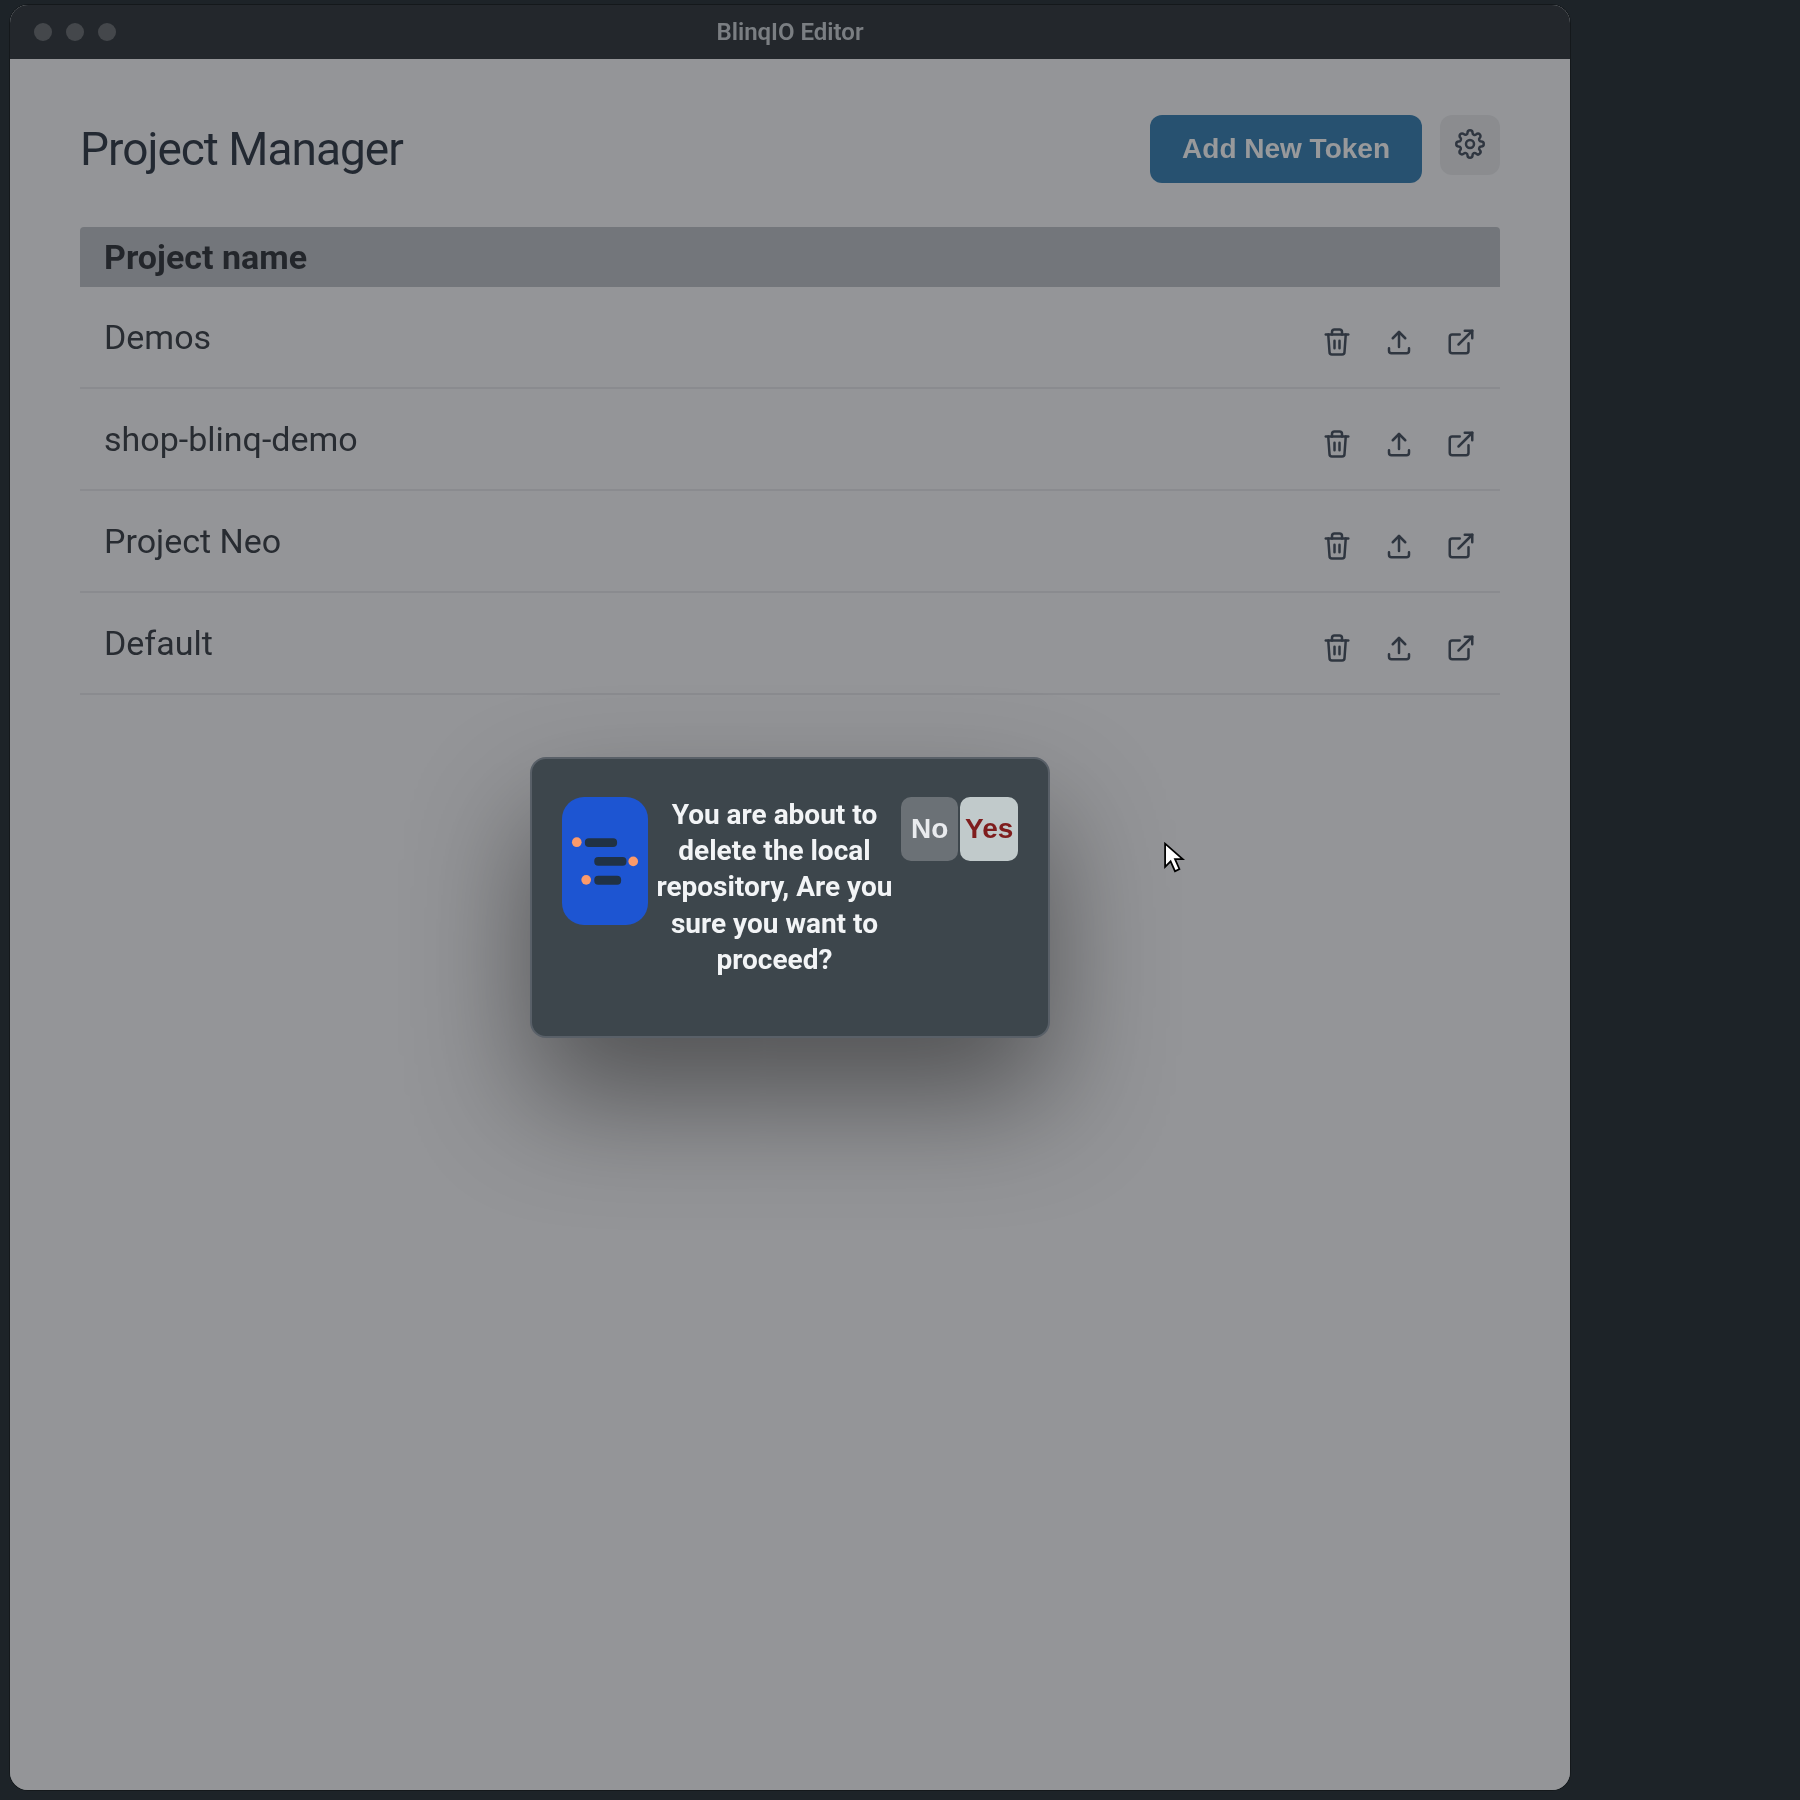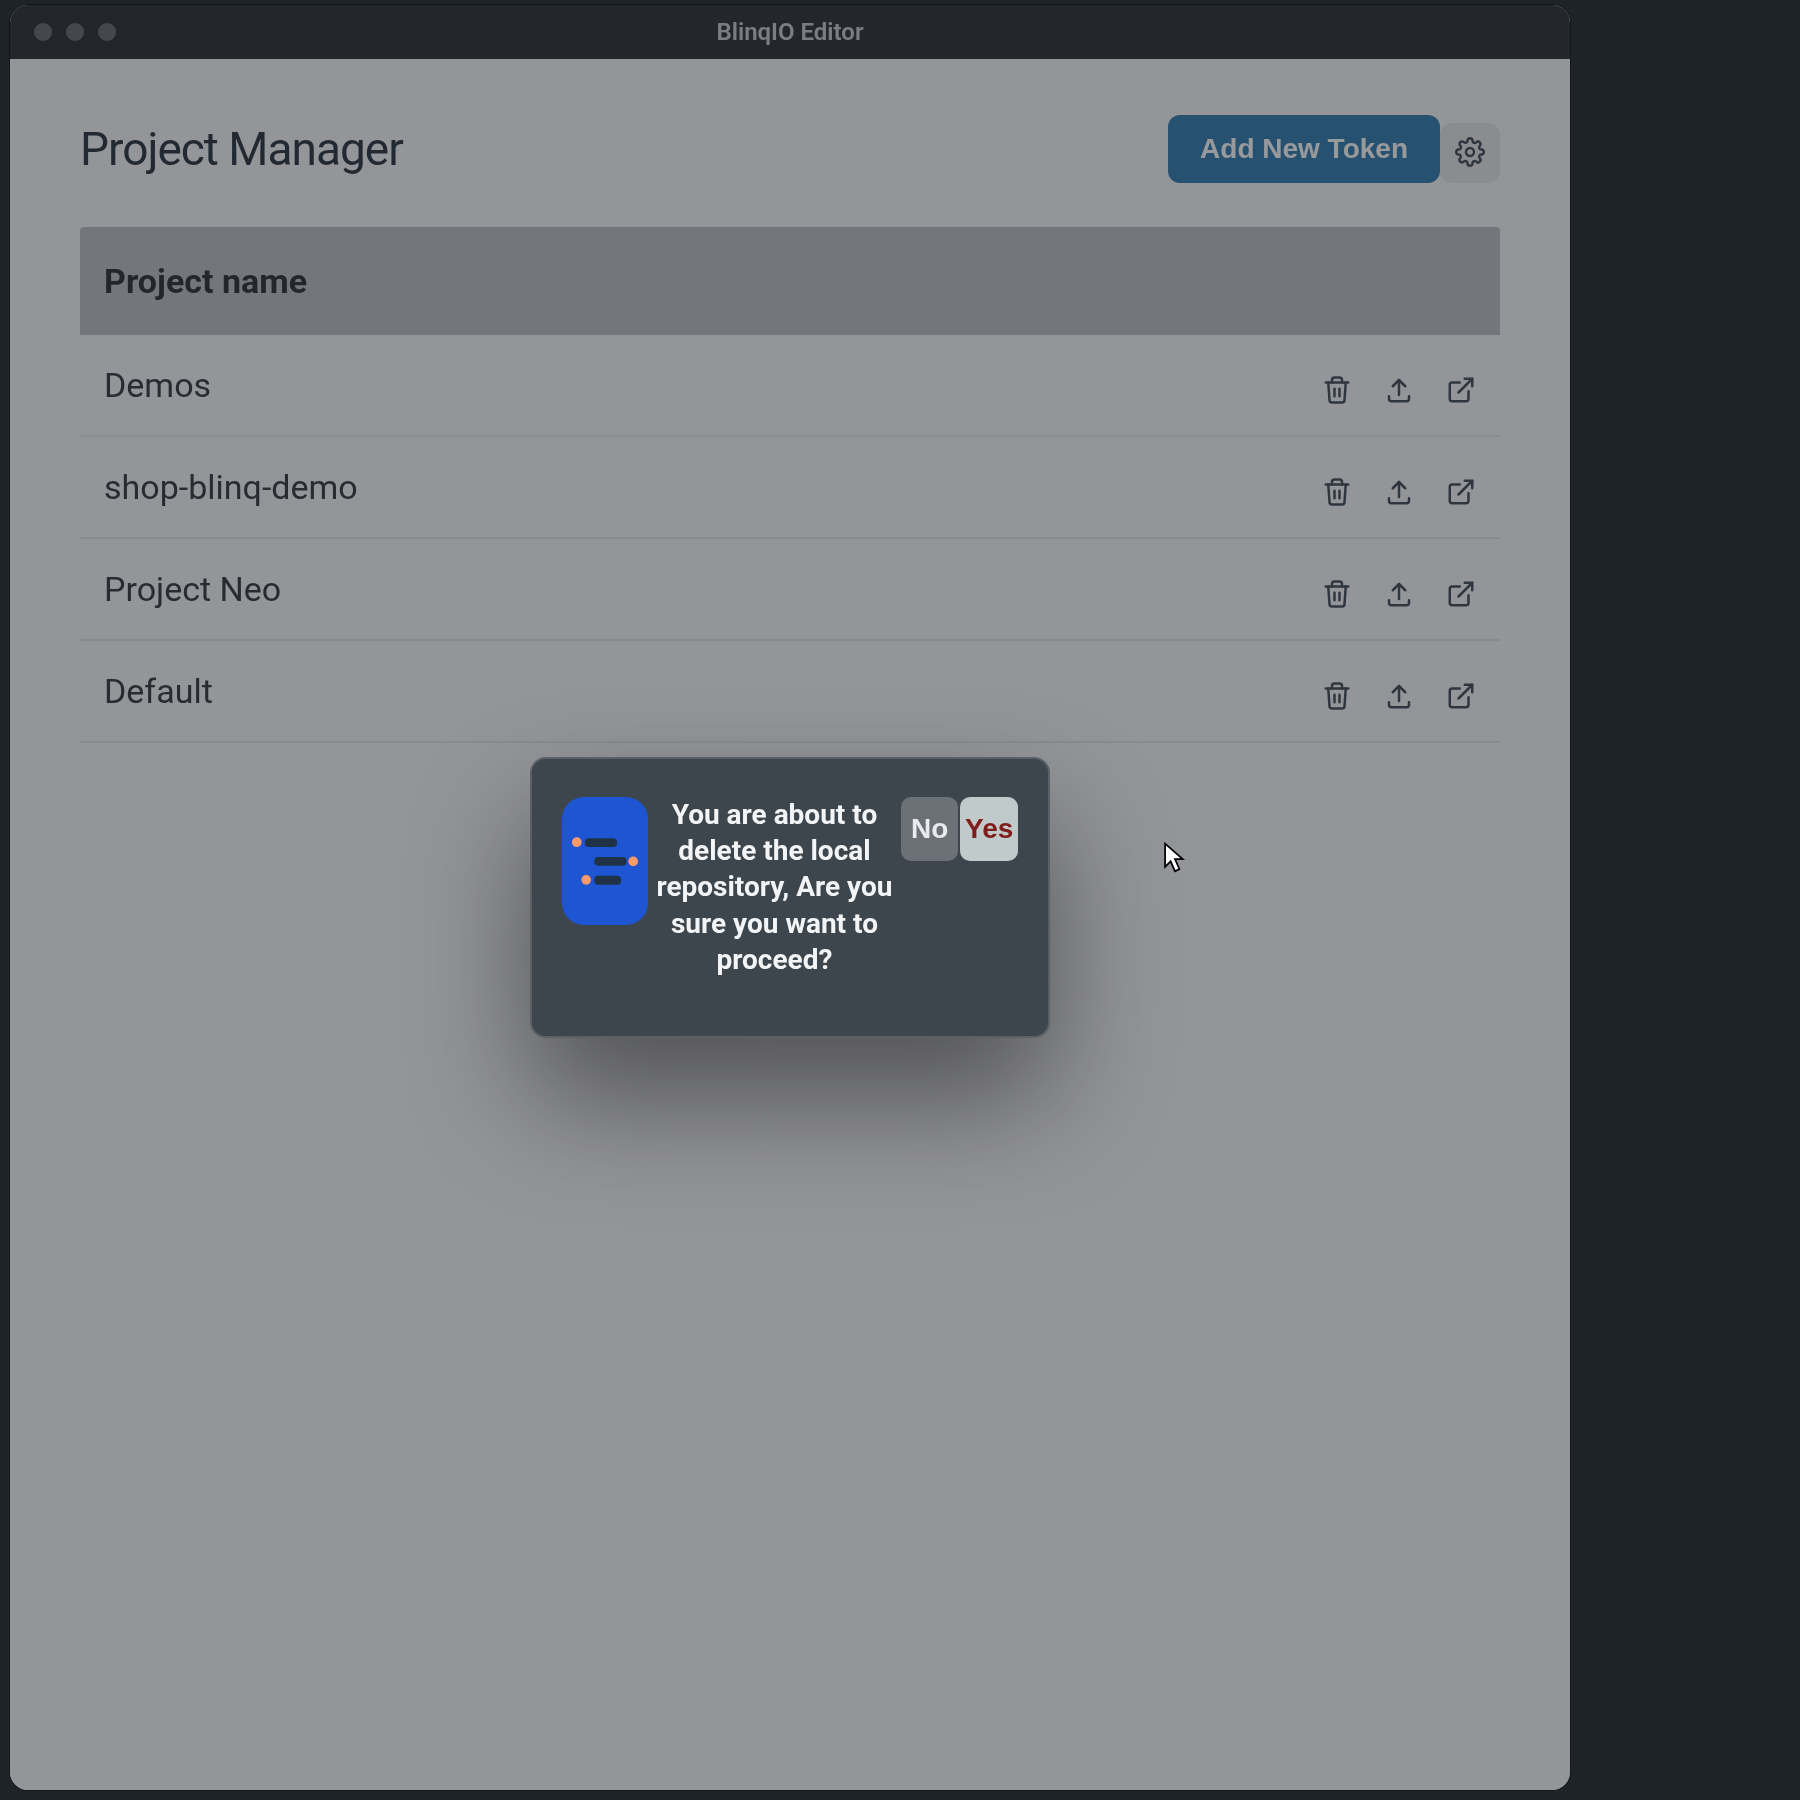--- a/index.html
+++ b/index.html
@@ -60,21 +60,22 @@
     margin-bottom: 44px;
   }
   .page-title {
     font-size: 46px;
     font-weight: 400;
     letter-spacing: -1px;
     color: #1f2937;
   }
   .header-actions {
     display: flex;
-    align-items: flex-end;
+    align-items: flex-start;
+    gap: 18px;
   }
   .btn-primary {
     background: #2776ad;
     color: #ffffff;
     border: none;
     font-size: 28px;
     font-weight: 600;
     padding: 18px 32px;
     border-radius: 12px;
     cursor: pointer;
@@ -89,21 +90,21 @@
     justify-content: center;
     cursor: pointer;
   }
   .btn-icon svg { width: 30px; height: 30px; }
 
   .table {
     width: 100%;
   }
   .thead {
     background: #b9bcc1;
-    padding: 34px 24px;
+    padding: 10px 24px;
     border-radius: 4px 4px 0 0;
   }
   .thead .col {
     font-size: 34px;
     font-weight: 700;
     color: #1f2329;
   }
   .row {
     display: flex;
     align-items: flex-end;

